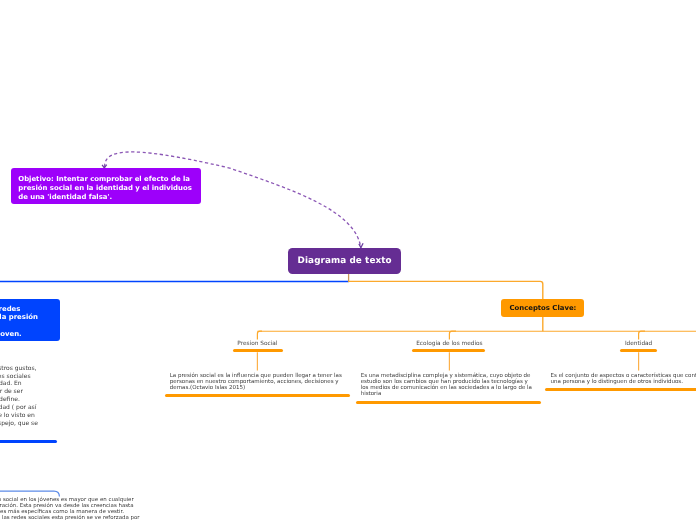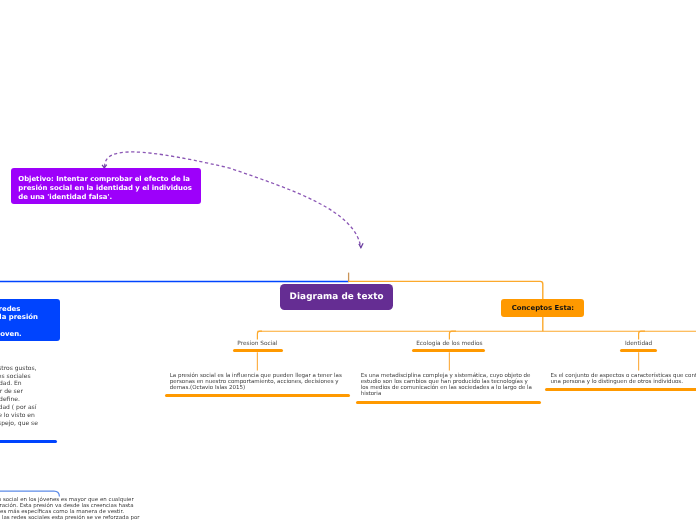--- a/index.html
+++ b/index.html
@@ -64,26 +64,26 @@
   </svg>
   <svg class="lines" viewBox="0 0 696 520">
     <path d="M 102.1 164.9 L 104.3 167.9 L 106.7 164.7" fill="none" stroke="#6B3FA0" stroke-width="1.25" stroke-linecap="butt" stroke-linejoin="miter"></path>
     <path d="M 358.9 243.9 L 360.9 247.6 L 363.1 243.3" fill="none" stroke="#6B3FA0" stroke-width="1.25" stroke-linecap="butt" stroke-linejoin="miter"></path>
   </svg>
 
   <div class="node objective-node" style="left:10.8px;top:168px;width:190px;height:36px;">
     <span>Objetivo: Intentar comprobar el efecto de la presión social en la identidad y el individuos de una 'identidad falsa'.</span>
   </div>
 
-  <div class="node root-node" style="left:280px;top:248px;width:113.3px;height:25.6px;margin-top:36px;">
+  <div class="node root-node" style="left:288px;top:248px;width:113.3px;height:25.6px;">
     <span>Diagrama de texto</span>
   </div>
 
   <div class="node key-node" style="left:501.4px;top:299px;width:83px;height:18px;">
-    <span>Conceptos Esta:</span>
+    <span>Conceptos Clave:</span>
   </div>
 
   <div class="node hyp-node" style="left:-101.5px;top:298.5px;width:161px;height:42px;">
     <div>Hipótesis: El uso de las redes</div>
     <div>sociales aumentan más la presión</div>
     <div class="blank-line"></div>
     <div>social ejercida sobre el joven.</div>
   </div>
 
   <div class="branch-label" style="left:207.4px;top:340.8px;width:100px;">

